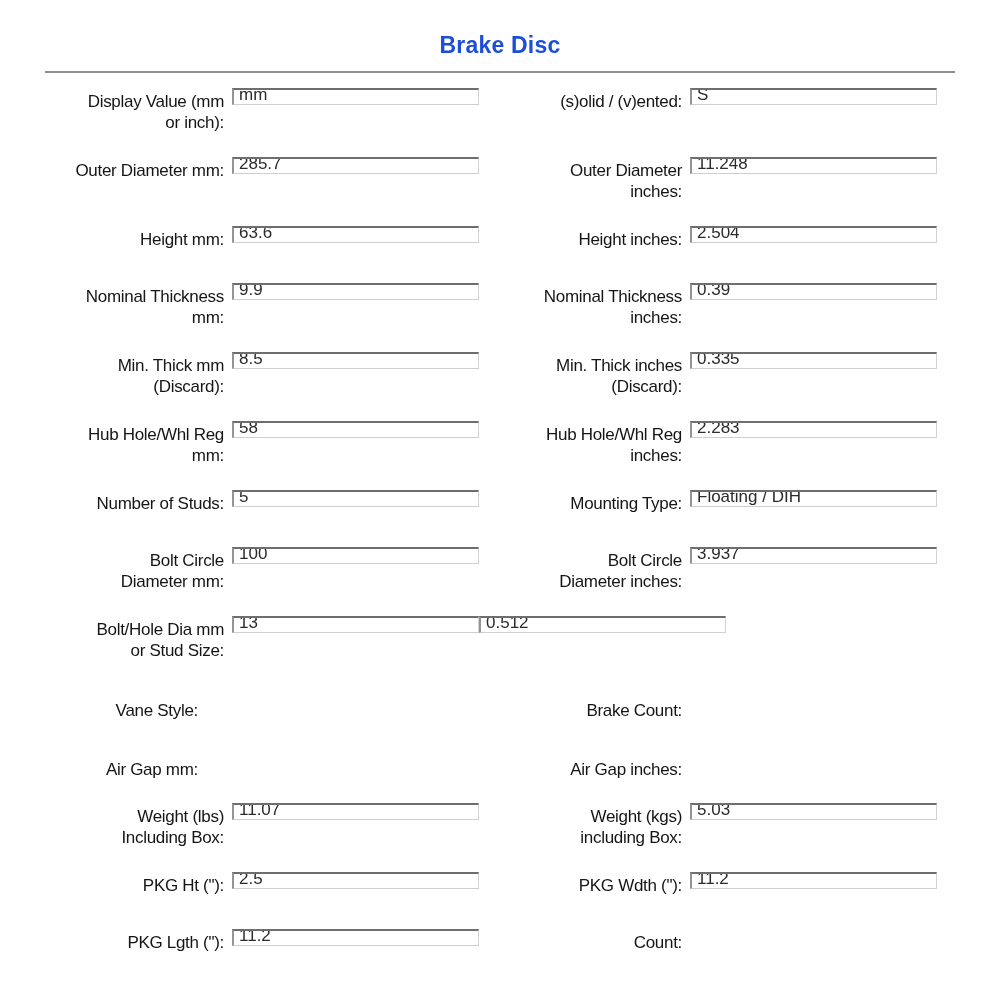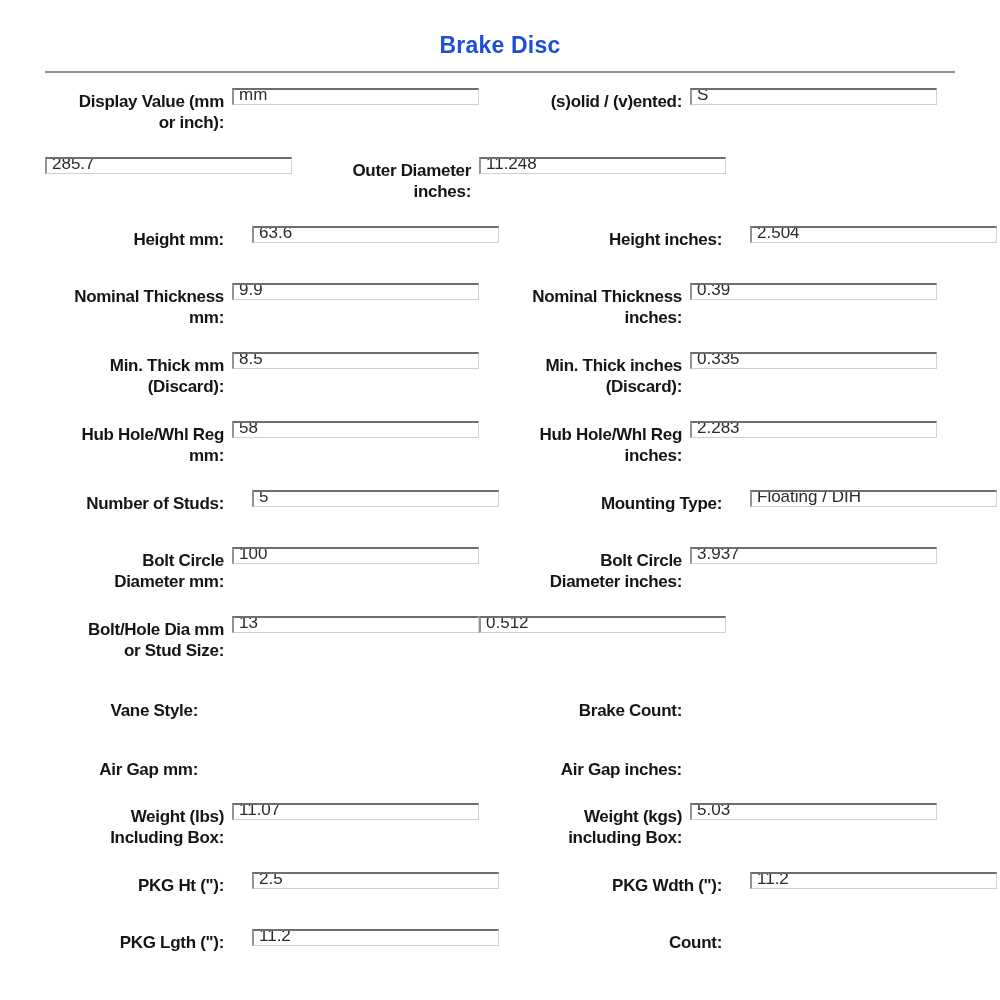--- a/index.html
+++ b/index.html
@@ -26,25 +26,25 @@
     border: none;
     border-top: 2px solid #8f8f8f;
     margin: 12px 0 13px 0;
   }
   .form-row {
     display: grid;
     grid-template-columns: 187px 247px 211px 247px;
     align-items: start;
   }
   .form-row.tall  { height: 69px; }
-  .form-row.mid   { height: 57px; gap: 20px; }
+  .form-row.mid   { height: 57px; }
   .form-row.short { height: 47px; margin-top: 12px; }
   .label {
     text-align: right;
-    font-weight: bold;
+    font-weight: normal;
     font-size: 17px;
     line-height: 21px;
     letter-spacing: -0.3px;
     white-space: pre-line;
     padding-right: 8px;
     padding-top: 5px;
     color: #151515;
   }
   .label.no-input-offset { padding-right: 34px; }
   .cell { position: relative; }
@@ -72,20 +72,21 @@
   <hr class="title-rule">
   <div id="form">
       <div class="form-row tall">
         <div class="label">Display Value (mm
 or inch):</div>
         <div class="cell"><input type="text" class="field" value="mm" style=""></div>
         <div class="label">(s)olid / (v)ented:</div>
         <div class="cell"><input type="text" class="field" value="S" style=""></div>
       </div>
       <div class="form-row tall">
+        <div class="label">Outer Diameter mm:</div>
         <div class="cell"><input type="text" class="field" value="285.7" style=""></div>
         <div class="label">Outer Diameter
 inches:</div>
         <div class="cell"><input type="text" class="field" value="11.248" style=""></div>
       </div>
       <div class="form-row mid">
         <div class="label">Height mm:</div>
         <div class="cell"><input type="text" class="field" value="63.6" style=""></div>
         <div class="label">Height inches:</div>
         <div class="cell"><input type="text" class="field" value="2.504" style=""></div>

